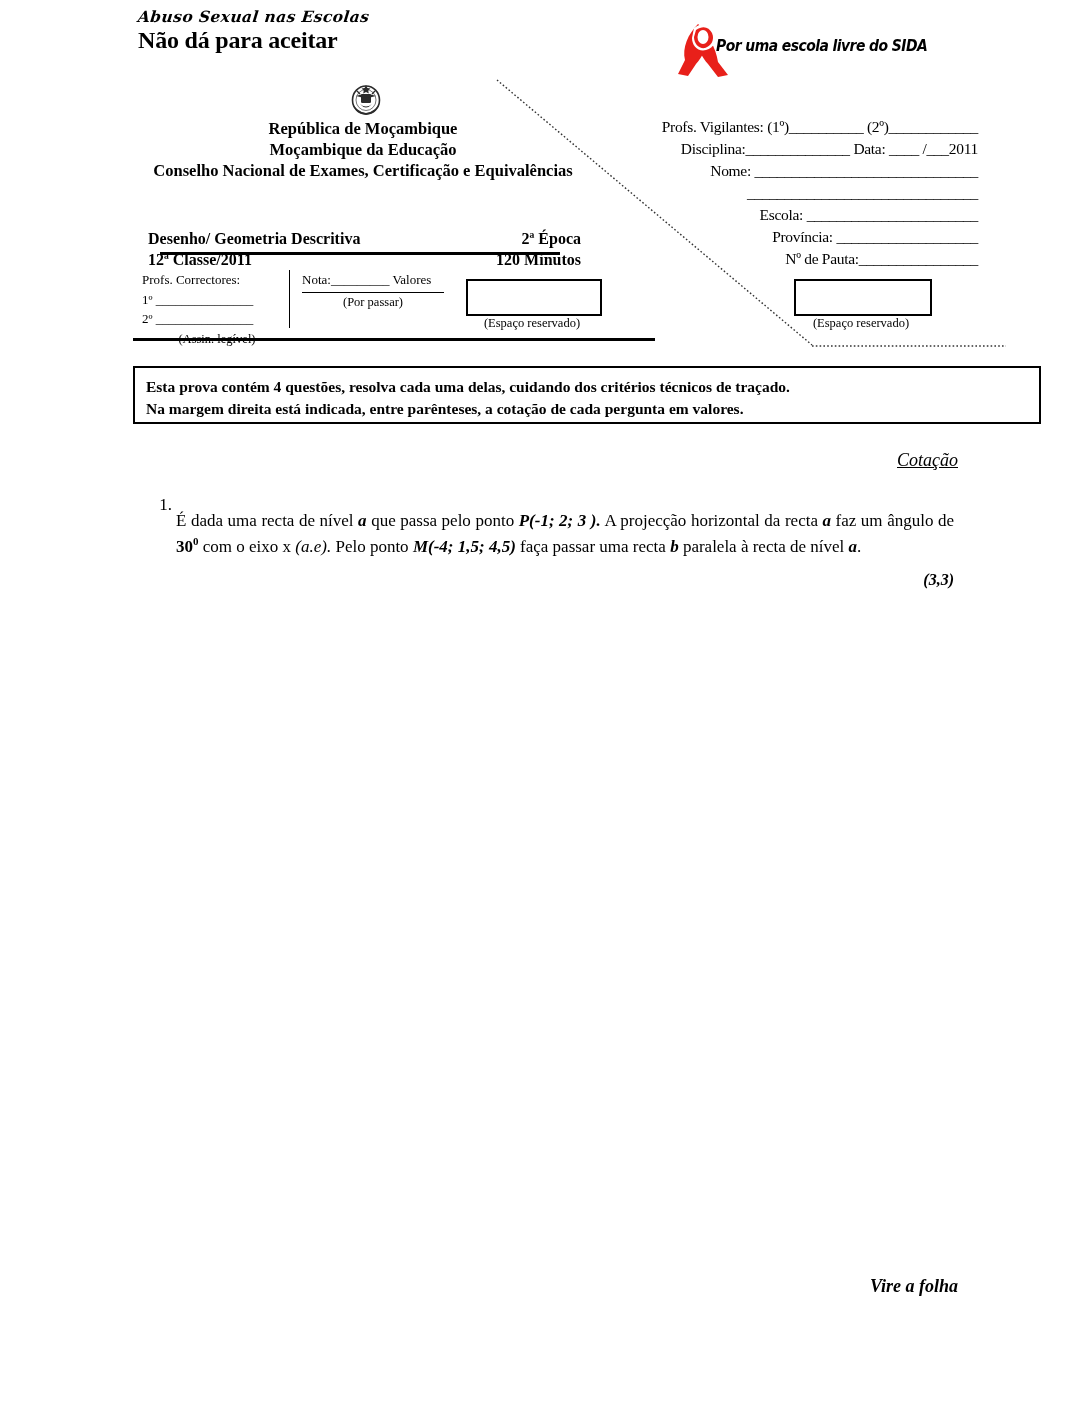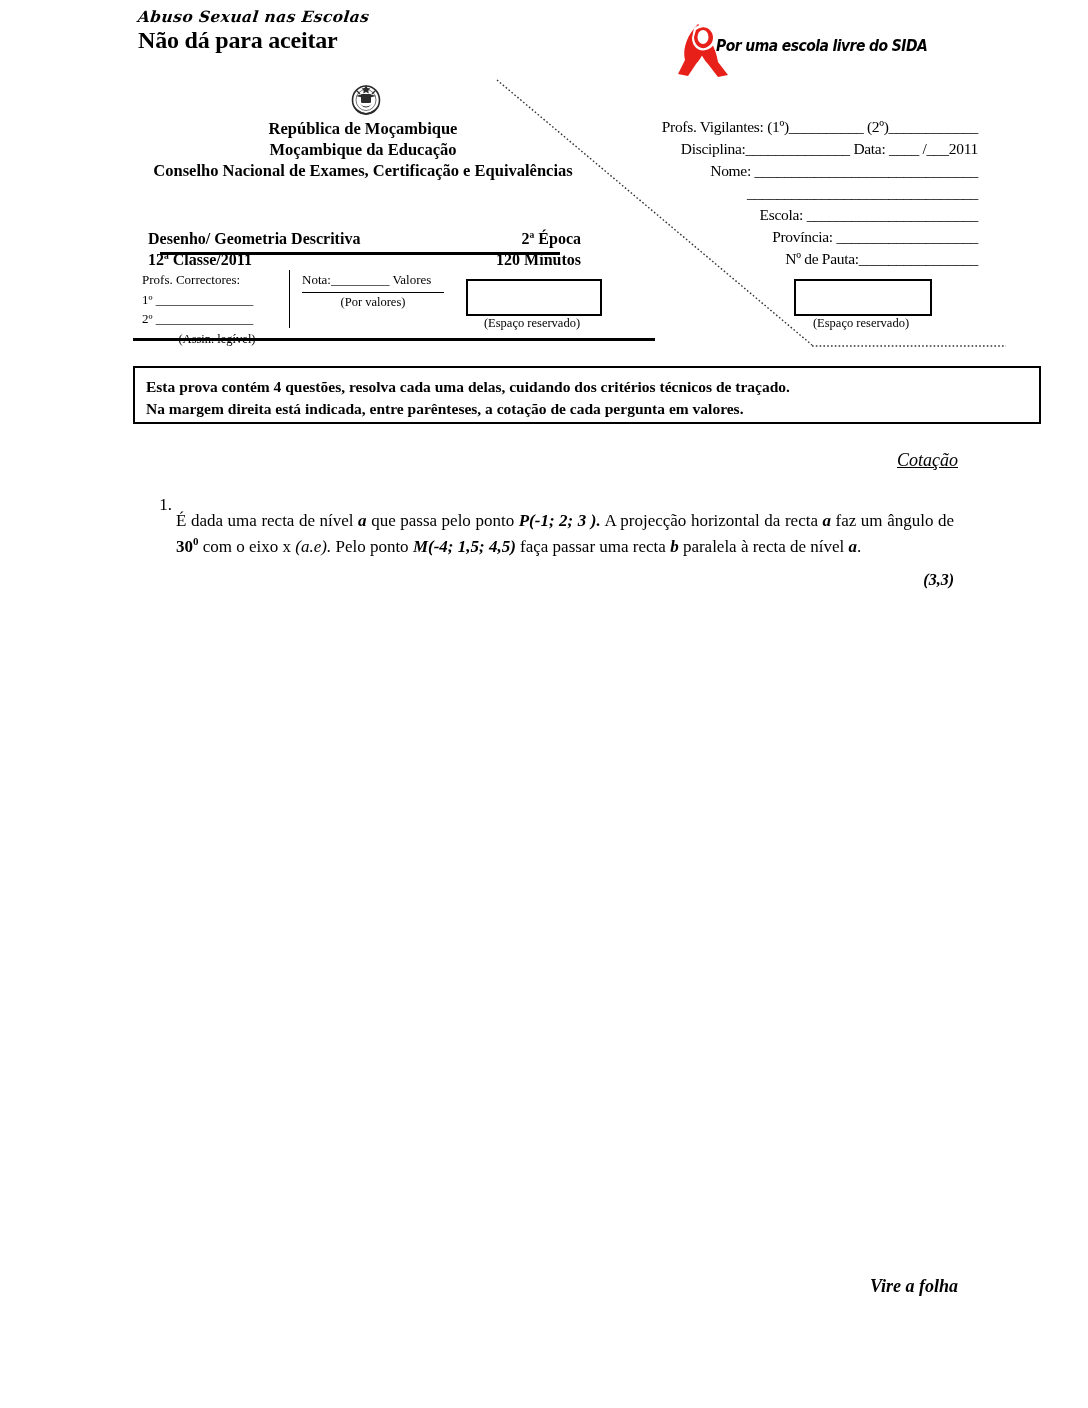--- a/index.html
+++ b/index.html
@@ -355,21 +355,21 @@
     <div>1º _______________</div>
     <div>2º _______________</div>
     <div class="sig">(Assin. legível)</div>
   </div>
 
   <div class="vdivider"></div>
 
   <div class="nota">
     <div>Nota:_________  Valores</div>
     <div class="extenso-line"></div>
-    <div class="extenso">(Por valores)</div>
+    <div class="extenso">(Por passar)</div>
   </div>
 
   <div class="resv-box left"></div>
   <div class="resv-label left">(Espaço reservado)</div>
 
   <div class="resv-box right"></div>
   <div class="resv-label right">(Espaço reservado)</div>
 
   <div class="instr-box">
     <div>Esta prova contém 4 questões, resolva cada uma delas, cuidando dos critérios técnicos de traçado.</div>

